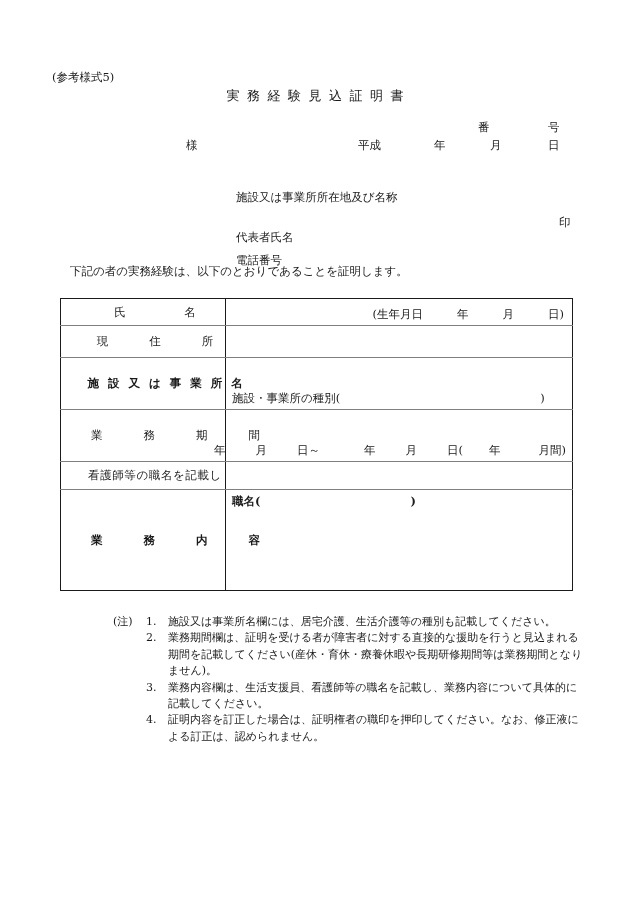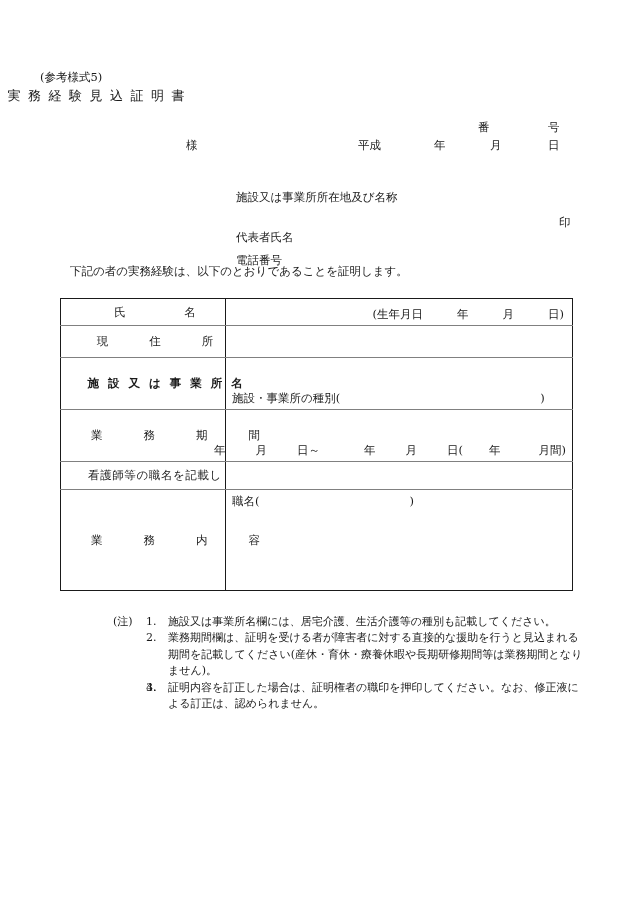--- a/index.html
+++ b/index.html
@@ -15,31 +15,32 @@
     position: relative;
     width: 630px;
     height: 915px;
     background: #ffffff;
     overflow: hidden;
   }
 
   
   .form-id {
     position: absolute;
-    left: 40px;
+    left: 52px;
     top: 70px;
     font-size: 11.5px;
     letter-spacing: 0px;
     white-space: nowrap;
   }
   .doc-title {
     position: absolute;
     left: 0;
     right: 0;
     top: 87px;
+    text-align: center;
     font-size: 13px;
     letter-spacing: 7.5px;
     text-indent: 7.5px;
     white-space: nowrap;
   }
 
   .addressee {
     position: absolute;
     left: 186px;
     top: 138px;
@@ -125,21 +126,21 @@
   .form-table {
     border: 1.6px solid #1a1a1a;
   }
   .form-table tr td:first-child {
     border-left: none;
   }
   .form-table tr td:last-child {
     border-right: none;
   }
   .form-table tr:first-child td { border-top: none; }
-  .form-table tr:last-child td  { border-bottom: none; }
+  .form-table tr:last-child td  { border-bottom: none; font-weight: bold; }
 
   
   td.label-cell {
     border-right: 1.6px solid #1a1a1a;
     width: 140px;
     text-align: center;
     white-space: nowrap;
     padding-left: 24px;
   }
   td.value-cell {
@@ -331,20 +332,21 @@
       </li>
       <li class="note-item">
         <span class="note-num">2.</span>
         <div class="note-body">
           <p>業務期間欄は、証明を受ける者が障害者に対する直接的な援助を行うと見込まれる期間を記載してください(産休・育休・療養休暇や長期研修期間等は業務期間となりません)。</p>
         </div>
       </li>
       <li class="note-item">
         <span class="note-num">3.</span>
         <div class="note-body">
+          <p>業務内容欄は、生活支援員、看護師等の職名を記載し、業務内容について具体的に記載してください。</p>
         </div>
       </li>
       <li class="note-item">
         <span class="note-num">4.</span>
         <div class="note-body">
           <p>証明内容を訂正した場合は、証明権者の職印を押印してください。なお、修正液による訂正は、認められません。</p>
         </div>
       </li>
     </ol>
   </div>

